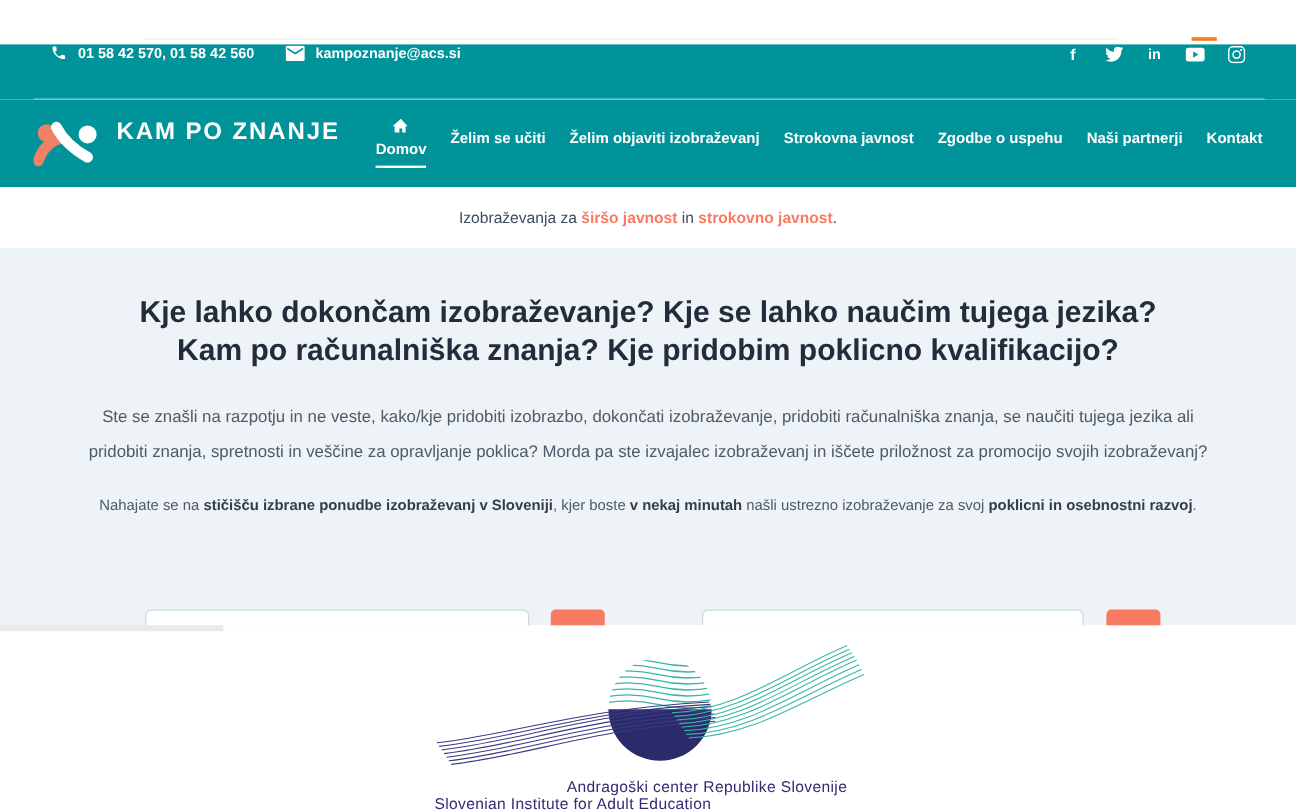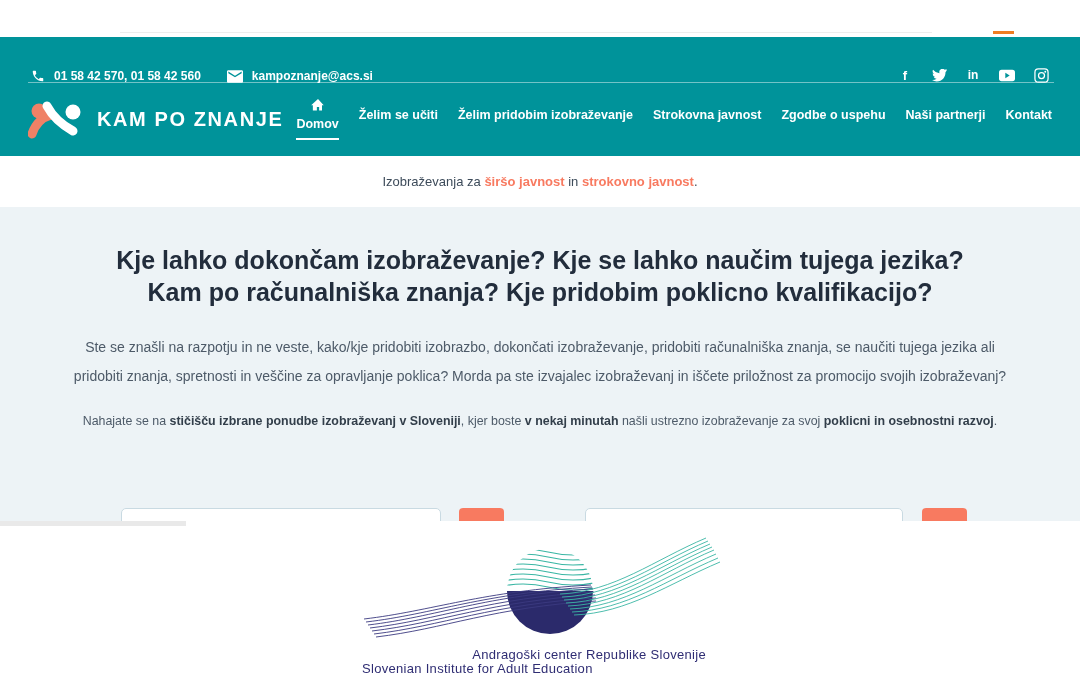--- a/index.html
+++ b/index.html
@@ -9,34 +9,34 @@
     background:#ffffff; font-family:"Liberation Sans", sans-serif;
   }
 
   
   .chrome { height:37px; background:#ffffff; position:relative; }
   .chrome-line { position:absolute; top:32px; left:120px; width:812px; height:1px; background:#ededed; }
   .chrome-dash { position:absolute; top:31px; left:993px; width:21px; height:3px; background:#f07d22; }
 
   
   .topbar {
-    background:#00939a; height:46px; display:flex; align-items:flex-end;
-    padding:0 31px; color:#fff; position:relative;
+    background:#00939a; height:46px; display:flex; align-items:flex-start;
+    padding:0 42px; color:#fff; position:relative;
   }
   .topbar-sep { position:absolute; left:28px; right:26px; bottom:0; height:1px; background:rgba(255,255,255,.45); }
   .contact-group { display:flex; align-items:center; gap:9px; font-size:12px; font-weight:700; color:#fff; text-decoration:none; }
   .contact-group + .contact-group { margin-left:26px; }
   .icon-svg { display:block; }
   .socials { margin-left:auto; display:flex; align-items:center; gap:18px; }
   .social { color:#fff; text-decoration:none; display:flex; align-items:center; justify-content:center; width:16px; height:16px; }
   .social .txt { font-size:13px; font-weight:700; line-height:1; }
 
   
   .navbar { background:#00939a; height:73px; display:flex; align-items:center; padding:0 28px; }
-  .brand { display:flex; align-items:center; gap:13px; text-decoration:none; }
+  .brand { display:flex; align-items:flex-start; gap:13px; text-decoration:none; }
   .brand-name { color:#fff; font-size:20px; font-weight:700; letter-spacing:1.6px; }
   .menu { margin-left:auto; display:flex; align-items:center; gap:20px; }
   .menu-item {
     color:#fff; font-size:12.5px; font-weight:700; text-decoration:none;
     display:flex; align-items:center; gap:6px; padding-bottom:7px;
     border-bottom:2px solid transparent; white-space:nowrap;flex-direction:column;
   }
   .menu-item.active { border-bottom-color:#fff; }
 
   
@@ -131,21 +131,21 @@
     <a class="menu-item active">
       <svg width="14" height="12" viewBox="0 0 24 21">
           <path fill="#fff" d="M10 20v-6h4v6h5v-9h3L12 0 0 11h3v9z"></path>
         </svg>
       <span>Domov</span>
     </a>
     <a class="menu-item">
         <span>Želim se učiti</span>
       </a>
     <a class="menu-item">
-        <span>Želim pridobim izobraževanje</span>
+        <span>Želim objaviti izobraževanj</span>
       </a>
     <a class="menu-item">
         <span>Strokovna javnost</span>
       </a>
     <a class="menu-item">
         <span>Zgodbe o uspehu</span>
       </a>
     <a class="menu-item">
         <span>Naši partnerji</span>
       </a>

